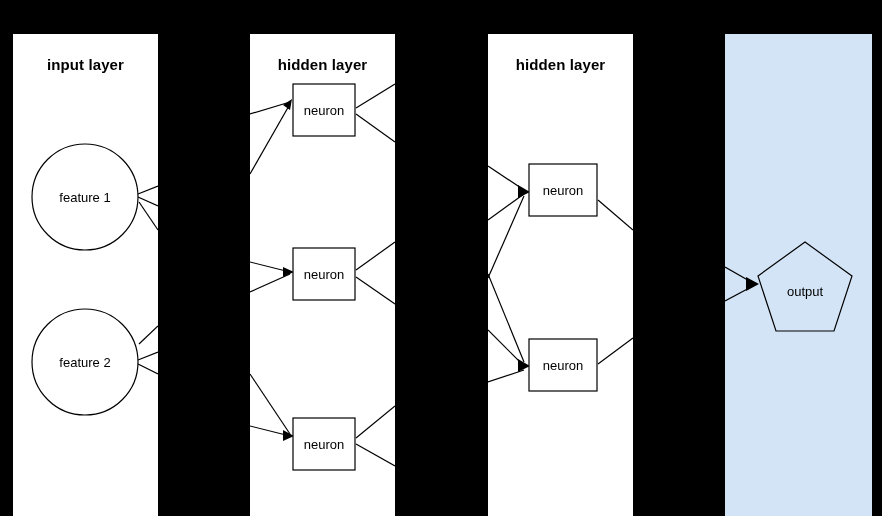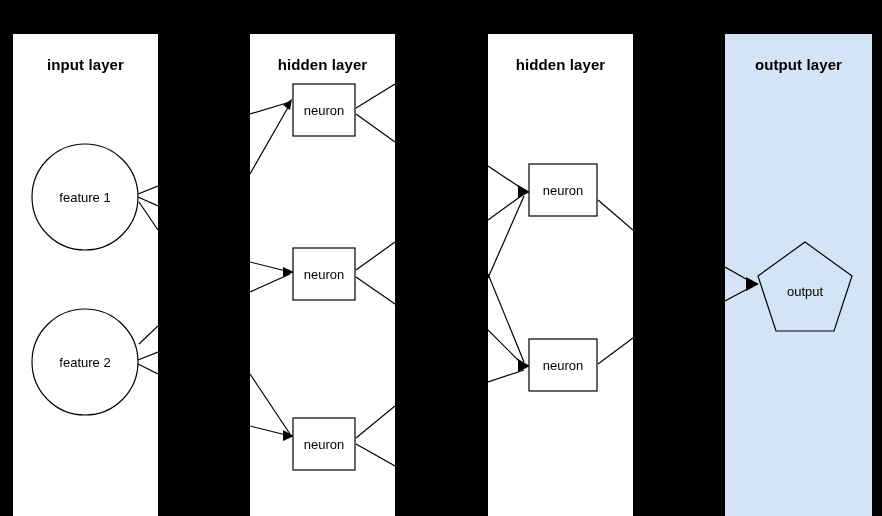--- a/index.html
+++ b/index.html
@@ -151,21 +151,20 @@
         <text class="node-label" id="lbl-h2n1" x="75" y="161" text-anchor="middle">neuron</text>
       </g>
       <g>
         <rect class="shape" x="41" y="305" width="68" height="52"></rect>
         <text class="node-label" id="lbl-h2n2" x="75" y="336" text-anchor="middle">neuron</text>
       </g>
     </svg>
   </div>
 
   <div class="panel" id="panel-output" style="left: 725px; top: 10px; width: 147px; height: 487px; background: rgb(212, 228, 247);">
-    <div class="panel-title" id="title-output" style="top: 22px;">output layer</div>
     <svg class="layer-svg" id="svg-output" width="147" height="487">
       <g>
         <path class="edge" d="M 0 233 L 28 249"></path>
         <path class="edge" d="M 0 267 L 28 252"></path>
         <polygon class="edge-dot" points="34,250 21,243 21,257"></polygon>
       </g>
       <g>
         <polygon class="shape-out" points="80,208 127,242 109,297 51,297 33,242"></polygon>
         <text class="node-label" id="lbl-out" x="80" y="262" text-anchor="middle">output</text>
       </g>

